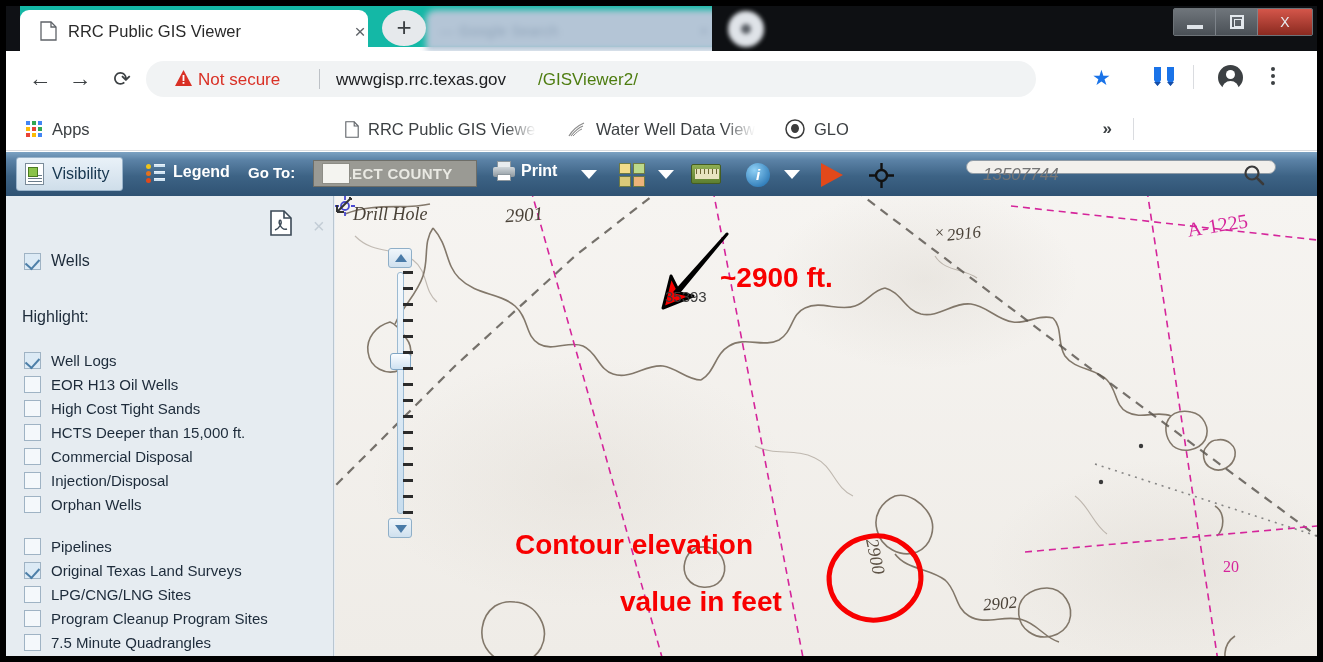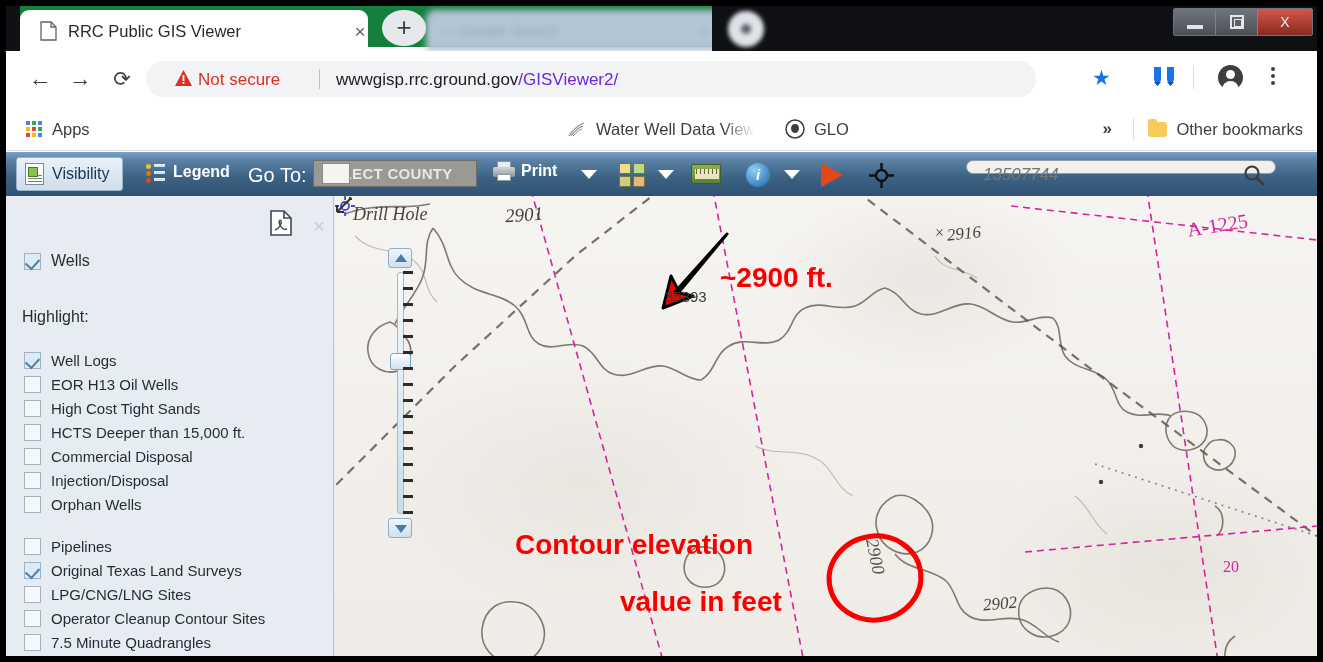--- a/index.html
+++ b/index.html
@@ -7,21 +7,21 @@
   body { font-family:"Liberation Sans", sans-serif; }
 
   #frame { position:absolute; left:0; top:0; width:1323px; height:662px;
            background:#000; }
   
   #win { position:absolute; left:6px; top:6px; width:1311px; height:650px;
          background:#fff; overflow:hidden; }
 
   
   #tabstrip { position:absolute; left:0; top:0; width:100%; height:41px;
-              background:#15803d; }
+              background:#14b8a6; }
   #tabstrip .strip-left { position:absolute; left:0; top:0; width:14px;
               height:45px; background:#0f1115; }
   #tab-active { position:absolute; left:14px; top:4px; width:348px; height:41px;
                 background:#fff; border-radius:9px 9px 0 0; }
   #tab-active .tab-ico { position:absolute; left:20px; top:11px; width:17px; height:20px; }
   #tab-title { position:absolute; left:48px; top:12px; font-size:16.5px;
                color:#2a2a2a; white-space:nowrap; }
   #tab-close { position:absolute; left:330px; top:12px; width:20px; height:20px;
                color:#5f6368; font-size:19px; line-height:19px; text-align:center;
                cursor:pointer; }
@@ -68,21 +68,21 @@
             color:#3c4043; font-size:23px; line-height:31px; text-align:center; }
   #nav-back{left:18px;} #nav-fwd{left:58px;} #nav-reload{left:100px;font-size:21px;}
   #omni { position:absolute; left:140px; top:10px; width:890px; height:36px;
           background:#f1f3f4; border-radius:18px; }
   #warn-ico { position:absolute; left:28px; top:8px; font-size:17px; color:#d93025;}
   #notsecure { position:absolute; left:52px; top:9px; font-size:17px; color:#d93025; }
   #omni-sep { position:absolute; left:173px; top:8px; width:1px; height:20px;
               background:#bdc1c6; }
   #url { position:absolute; left:190px; top:9px; font-size:17px; color:#202124;
          white-space:nowrap; }
-  #url .dim { color:#6d28d9; }
+  #url .dim { color:#4d7c0f;margin-left:32px; }
   #star { position:absolute; left:1086px; top:15px; font-size:21px; color:#1a73e8;
           cursor:pointer; }
   #ext1 { position:absolute; left:1144px; top:14px; width:30px; height:24px; cursor:pointer;}
   #tool-sep { position:absolute; left:1187px; top:14px; width:1px; height:24px;
               background:#dadce0; }
   #profile { position:absolute; left:1212px; top:14px; width:25px; height:25px;
              border-radius:50%; background:#3c4043; cursor:pointer; }
   #profile:after{content:"";position:absolute;left:8px;top:5px;width:9px;height:9px;
              border-radius:50%;background:#fff;}
   #profile:before{content:"";position:absolute;left:4px;top:16px;width:17px;height:11px;
@@ -124,22 +124,22 @@
            background:#8bc34a;border:1px solid #4a7a20;}
   .sheet-ico i{position:absolute;left:2px;bottom:2px;width:14px;height:1px;
            background:#6b7c8a;box-shadow:0 -3px 0 #6b7c8a,0 -6px 0 #6b7c8a;}
   #btn-legend { position:absolute; left:140px; top:10px; display:flex;
            align-items:center; gap:7px; cursor:pointer; }
   #btn-legend span { font-size:16px; color:#fff; font-weight:bold; }
   .legend-ico{width:20px;height:20px;position:relative;}
   .legend-ico b{position:absolute;left:0;width:5px;height:5px;border-radius:50%;}
   .legend-ico u{position:absolute;left:8px;height:3px;background:#cfe3f2;
            border-top:1px solid #e8f2fa;}
-  #lbl-goto { position:absolute; left:242px; top:12px; font-size:20px; color:#fff;
-           font-weight:normal; }
+  #lbl-goto { position:absolute; left:242px; top:12px; font-size:15px; color:#fff;
+           font-weight:bold; }
   #county-sel { position:absolute; left:307px; top:8px; width:164px; height:27px;
            background:#9a9a94; border:1px solid #6e6e68; cursor:pointer; }
   #county-sel span{position:absolute;left:8px;top:4px;font-size:15px;color:#e9e9e3;
            font-weight:bold;letter-spacing:.3px;}
   #county-sel .box{position:absolute;right:2px;top:2px;width:28px;height:21px;
            background:#f4f4f0;border:1px solid #8d8d86;}
   #btn-print { position:absolute; left:487px; top:9px; display:flex; align-items:center;
            gap:6px; cursor:pointer; }
   #btn-print span{font-size:16px;color:#fff;font-weight:bold;}
   .printer{width:22px;height:20px;position:relative;}
@@ -285,21 +285,21 @@
     <div class="navbtn" id="nav-reload">⟳</div>
 
     <div id="omni">
       <svg id="warn-ico" width="19" height="18" viewBox="0 0 19 18">
         <path d="M9.5 1 18 17H1z" fill="#d93025"></path>
         <rect x="8.6" y="6" width="1.8" height="6" fill="#fff"></rect>
         <rect x="8.6" y="13" width="1.8" height="1.8" fill="#fff"></rect>
       </svg>
       <div id="notsecure">Not secure</div>
       <div id="omni-sep"></div>
-      <div id="url"><span>wwwgisp.rrc.ground.gov</span><span class="dim">/GISViewer2/</span></div>
+      <div id="url"><span>wwwgisp.rrc.texas.gov</span><span class="dim">/GISViewer2/</span></div>
     </div>
 
     <div id="star">★</div>
     <svg id="ext1" viewBox="0 0 30 24">
       <path d="M4 2h7v13l-3.5 6L4 15z" fill="#1a73e8"></path>
       <path d="M4 17l3.5 4 3.5-4z" fill="#174ea6"></path>
       <path d="M17 2h7v13l-3.5 6L17 15z" fill="#1a73e8"></path>
       <path d="M17 17l3.5 4 3.5-4z" fill="#174ea6"></path>
     </svg>
     <div id="tool-sep"></div>
@@ -322,44 +322,47 @@
             <b style="background:#ea4335"></b>
             <b style="background:#34a853"></b>
         <b style="background:#ea4335"></b>
             <b style="background:#fbbc05"></b>
             <b style="background:#4285f4"></b>
       </span>
       <span>Apps</span>
     </div>
 
 
+    <div class="bk" style="left:339px">
+      <svg width="14" height="17" viewBox="0 0 14 17">
+        <path d="M.8.8h8.4L13.2 5v11.2H.8z" fill="#fff" stroke="#5f6368" stroke-width="1.1"></path>
+        <path d="M9.2.8V5h4" fill="none" stroke="#5f6368" stroke-width="1.1"></path>
+      </svg>
+      <span style="-webkit-mask-image:linear-gradient(90deg,#000 82%,transparent);mask-image:linear-gradient(90deg,#000 82%,transparent)">RRC Public GIS Viewe</span>
+    </div>
 
     <div class="bk" style="left:561px">
       <svg width="20" height="17" viewBox="0 0 20 17">
         <path d="M2 15C5 10 10 5 17 2" stroke="#8c8c8c" fill="none" stroke-width="1.3"></path>
         <path d="M4 15C7 11 11 7 16 5" stroke="#8c8c8c" fill="none" stroke-width="1.1"></path>
         <path d="M6 15C9 12 12 9 15 8" stroke="#8c8c8c" fill="none" stroke-width="1"></path>
       </svg>
       <span style="-webkit-mask-image:linear-gradient(90deg,#000 80%,transparent);mask-image:linear-gradient(90deg,#000 80%,transparent)">Water Well Data View</span>
     </div>
 
     <div class="bk" style="left:779px">
       <svg width="20" height="20" viewBox="0 0 20 20">
         <circle cx="10" cy="10" r="9" fill="#fff" stroke="#3c3c3c" stroke-width="1.5"></circle>
         <path d="M10 5c2.5 0 4 2 4 4.5S12 14 10 14s-4-2-4-4.5S7.5 5 10 5z" fill="#3c3c3c"></path>
       </svg>
       <span>GLO</span>
     </div>
 
     <div id="bk-chev">»</div>
     <div id="bk-sep"></div>
-    <div id="bk-other">
-      <span class="folder"></span>
-      <span>Other bookmarks</span>
-    </div>
   </div>
 
   <div id="gistb">
 
     <div id="btn-visibility">
       <span class="sheet-ico">
             <i></i>
           </span>
       <span>Visibility</span>
     </div>
@@ -480,21 +483,21 @@
       <div class="chkrow" style="top:366px">
         <span class="chk on"></span>
         <span class="clabel">Original Texas Land Surveys</span>
       </div>
       <div class="chkrow" style="top:390px">
         <span class="chk"></span>
         <span class="clabel">LPG/CNG/LNG Sites</span>
       </div>
       <div class="chkrow" style="top:414px">
         <span class="chk"></span>
-        <span class="clabel">Operator Cleanup Contour Sites</span>
+        <span class="clabel">Program Cleanup Program Sites</span>
       </div>
       <div class="chkrow" style="top:438px">
         <span class="chk"></span>
         <span class="clabel">7.5 Minute Quadrangles</span>
       </div>
 
     </div>
 
     <div id="map">
       <div id="map-bg"></div>

